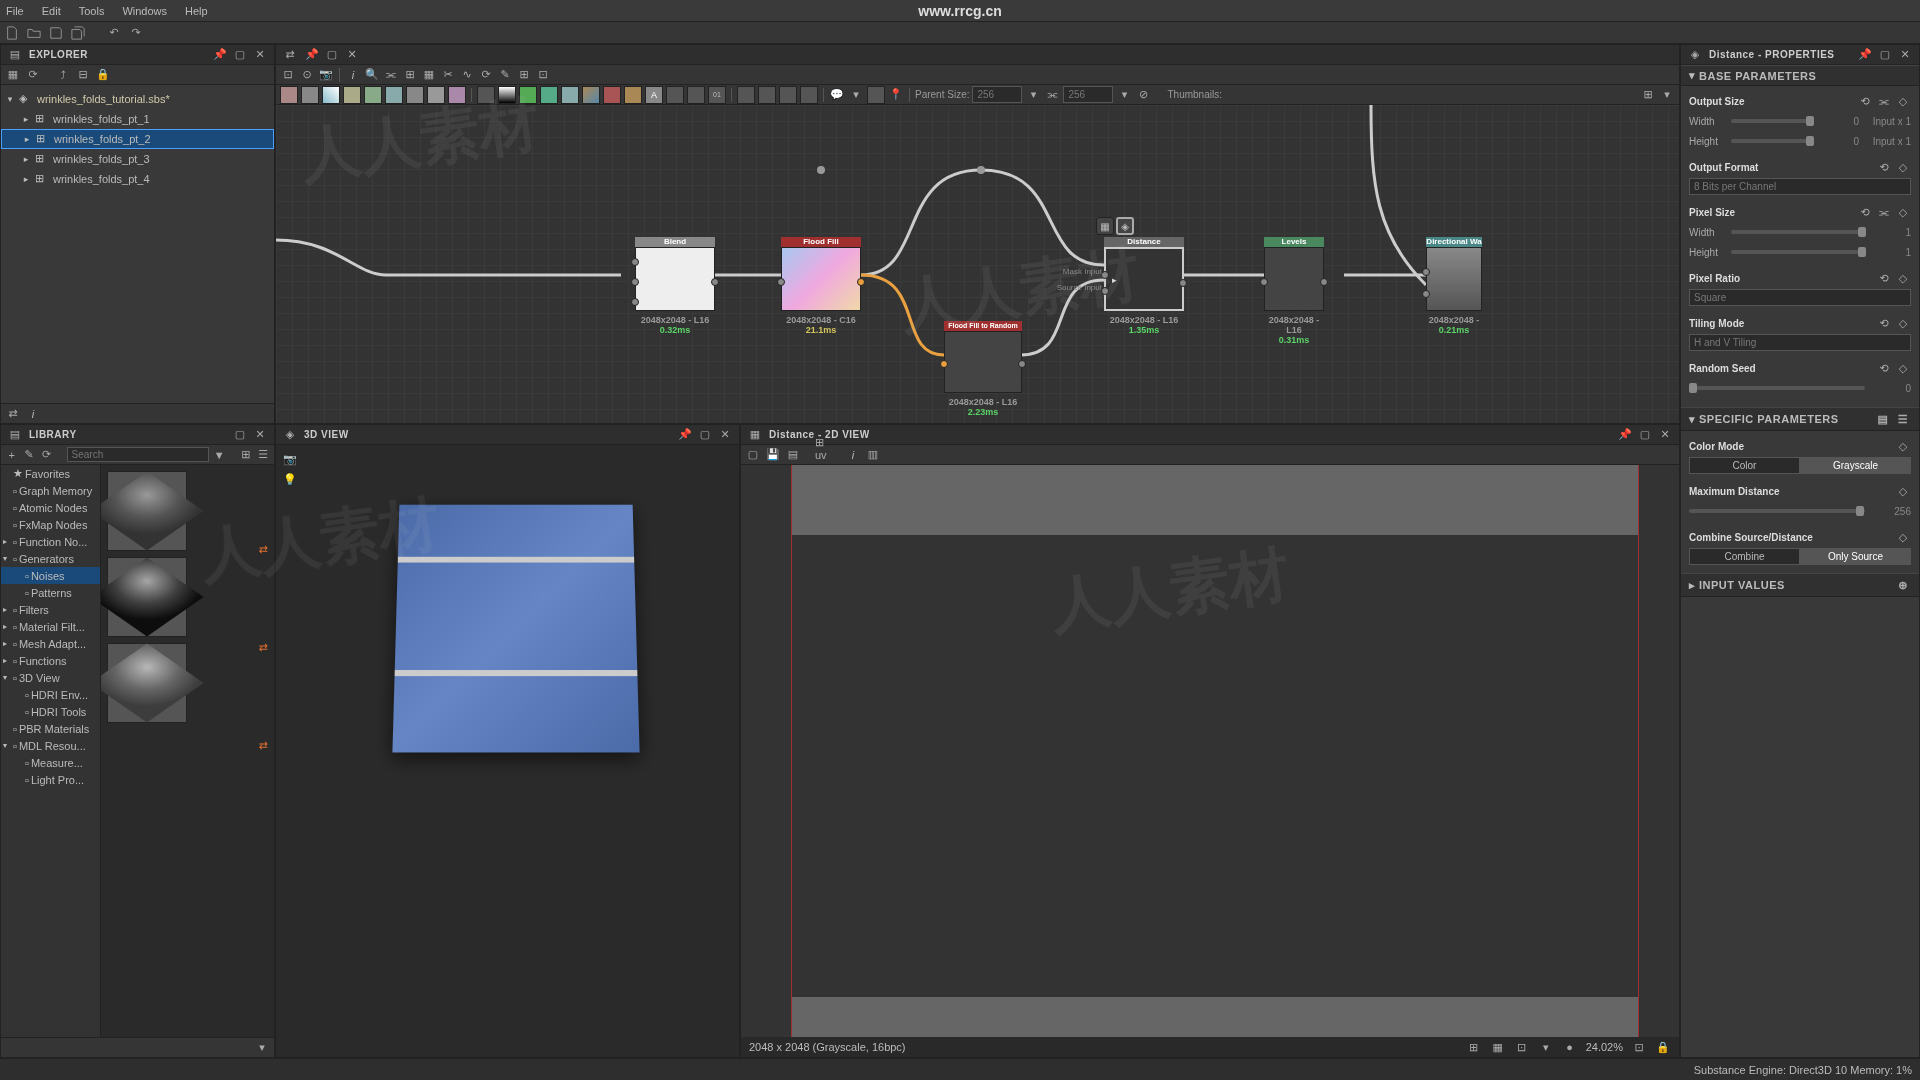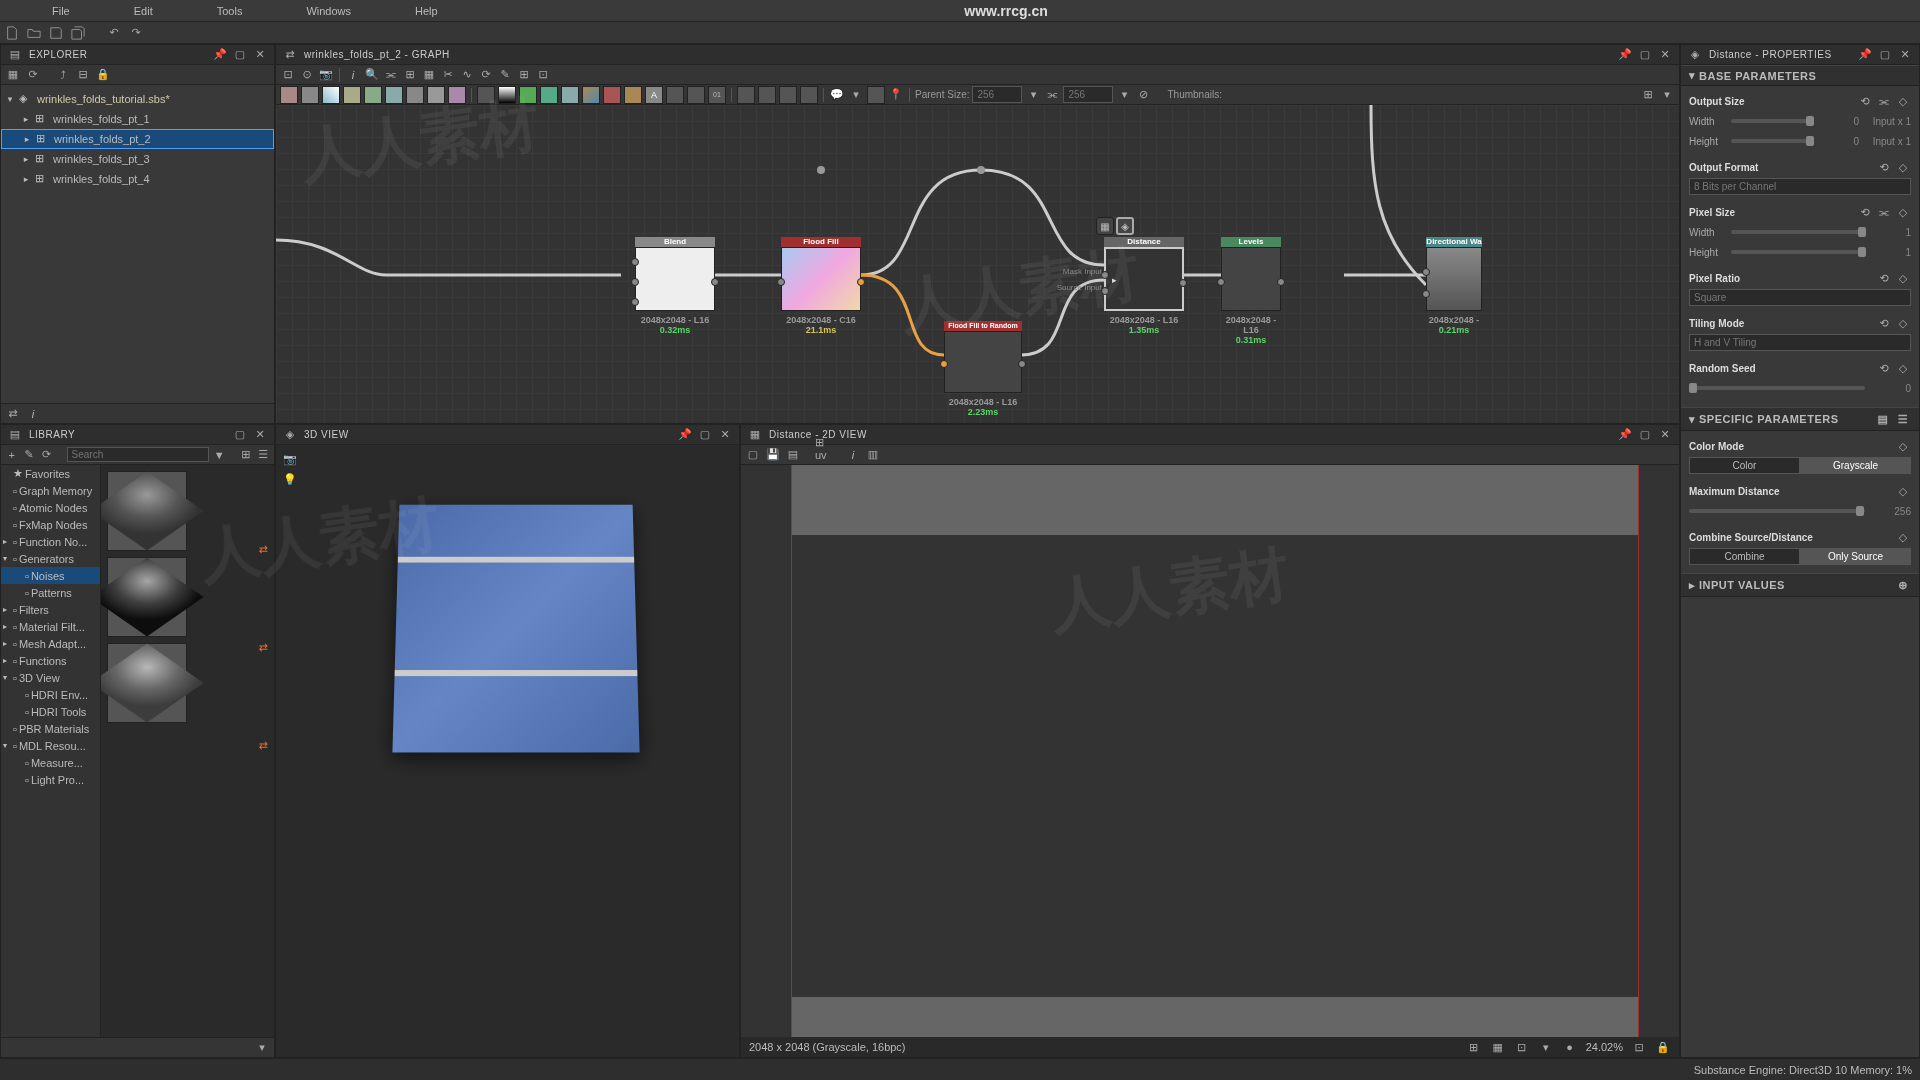--- a/index.html
+++ b/index.html
@@ -1,24 +1,24 @@
 <!DOCTYPE html>
 <html><head>
 <meta charset="utf-8">
 <style>
 * { margin:0; padding:0; box-sizing:border-box; font-family:"Segoe UI",Arial,sans-serif; font-size:11px; color:#bbb; user-select:none; }
 body { background:#333; width:1920px; height:1080px; overflow:hidden; position:relative; }
 .menubar { height:22px; background:#3a3a3a; display:flex; align-items:center; padding:0 6px; gap:18px; border-bottom:1px solid #222; }
-.menubar span { cursor:pointer;margin-left:46px; }
+.menubar span { cursor:pointer; }
 .maintools { height:22px; background:#363636; display:flex; align-items:center; padding:0 4px; gap:6px; border-bottom:1px solid #222; }
 .ticon { width:16px; height:16px; display:inline-flex; align-items:center; justify-content:center; color:#aaa; cursor:pointer; }
 .ticon svg { width:14px; height:14px; fill:#999; }
 .panel { position:absolute; background:#393939; border:1px solid #222; display:flex; flex-direction:column; }
 .panel-head { height:20px; background:#2e2e2e; display:flex; align-items:center; padding:0 6px; gap:6px; border-bottom:1px solid #222; }
-.panel-head .title { font-weight:normal; font-size:10px; letter-spacing:.5px; color:#ccc; flex:1; }
+.panel-head .title { font-weight:bold; font-size:10px; letter-spacing:.5px; color:#ccc; flex:1; }
 .panel-head .hicons { display:flex; gap:4px; }
 .panel-tools { height:20px; background:#353535; display:flex; align-items:center; padding:0 4px; gap:4px; border-bottom:1px solid #222; }
 
 #explorer { left:0; top:44px; width:275px; height:380px; }
 .tree { padding:4px 0; }
 .tree-row { display:flex; align-items:center; height:20px; padding-left:4px; gap:4px; cursor:pointer; }
 .tree-row.sel { background:#1a4a7a; border:1px solid #4aa0ff; }
 .tree-row .arrow { width:10px; display:inline-block; text-align:center; font-size:9px; }
 .tree-row .ico { width:14px; height:14px; display:inline-block; }
 .tree-row .lbl { font-size:11px; color:#d0c9aa; }
@@ -162,21 +162,20 @@
     <span class="ticon">⇄</span>
     <span class="ticon">
         <i>i</i>
       </span>
   </div>
 </div>
 
 <div id="graph" class="panel">
   <div class="panel-head">
     <span class="ticon">⇄</span>
-    <span class="title">wrinkles_folds_pt_2 - GRAPH</span>
     <span class="hicons">
       <span class="ticon">📌</span>
       <span class="ticon">▢</span>
       <span class="ticon">✕</span>
     </span>
   </div>
   <div class="graph-toolrow">
     <span class="ticon">⊡</span>
     <span class="ticon">⊙</span>
     <span class="ticon">📷</span>
@@ -295,21 +294,21 @@
         <div style="position:absolute;left:-58px;top:18px;font-size:8px;color:#888;text-align:right;width:54px">Mask Input</div>
         <div style="position:absolute;left:-58px;top:34px;font-size:8px;color:#888;text-align:right;width:54px">Source Input</div>
         <div class="port" style="left:-5px;top:22px"></div>
         <div class="port" style="left:-5px;top:38px"></div>
         <div class="port" style="right:-5px;top:30px"></div>
         <div style="position:absolute;left:6px;top:26px;font-size:9px;color:#ddd">▸</div>
       </div>
       <div class="node-info">2048x2048 - L16</div>
       <div class="node-time" style="color:#5bd468">1.35ms</div>
     </div>
-    <div class="node" style="left:945px;top:132px;width:60px">
+    <div class="node" style="left:988px;top:132px;width:60px">
       <div class="node-head" style="background:#4a8860">Levels</div>
       <div class="node-body" style="height:64px;background:#444">
         <div class="port" style="left:-5px;top:30px"></div>
         <div class="port" style="right:-5px;top:30px"></div>
       </div>
       <div class="node-info">2048x2048 - L16</div>
       <div class="node-time" style="color:#5bd468">0.31ms</div>
     </div>
     <div class="node" style="left:1150px;top:132px;width:56px">
       <div class="node-head" style="background:#4a8888">Directional Wa</div>

